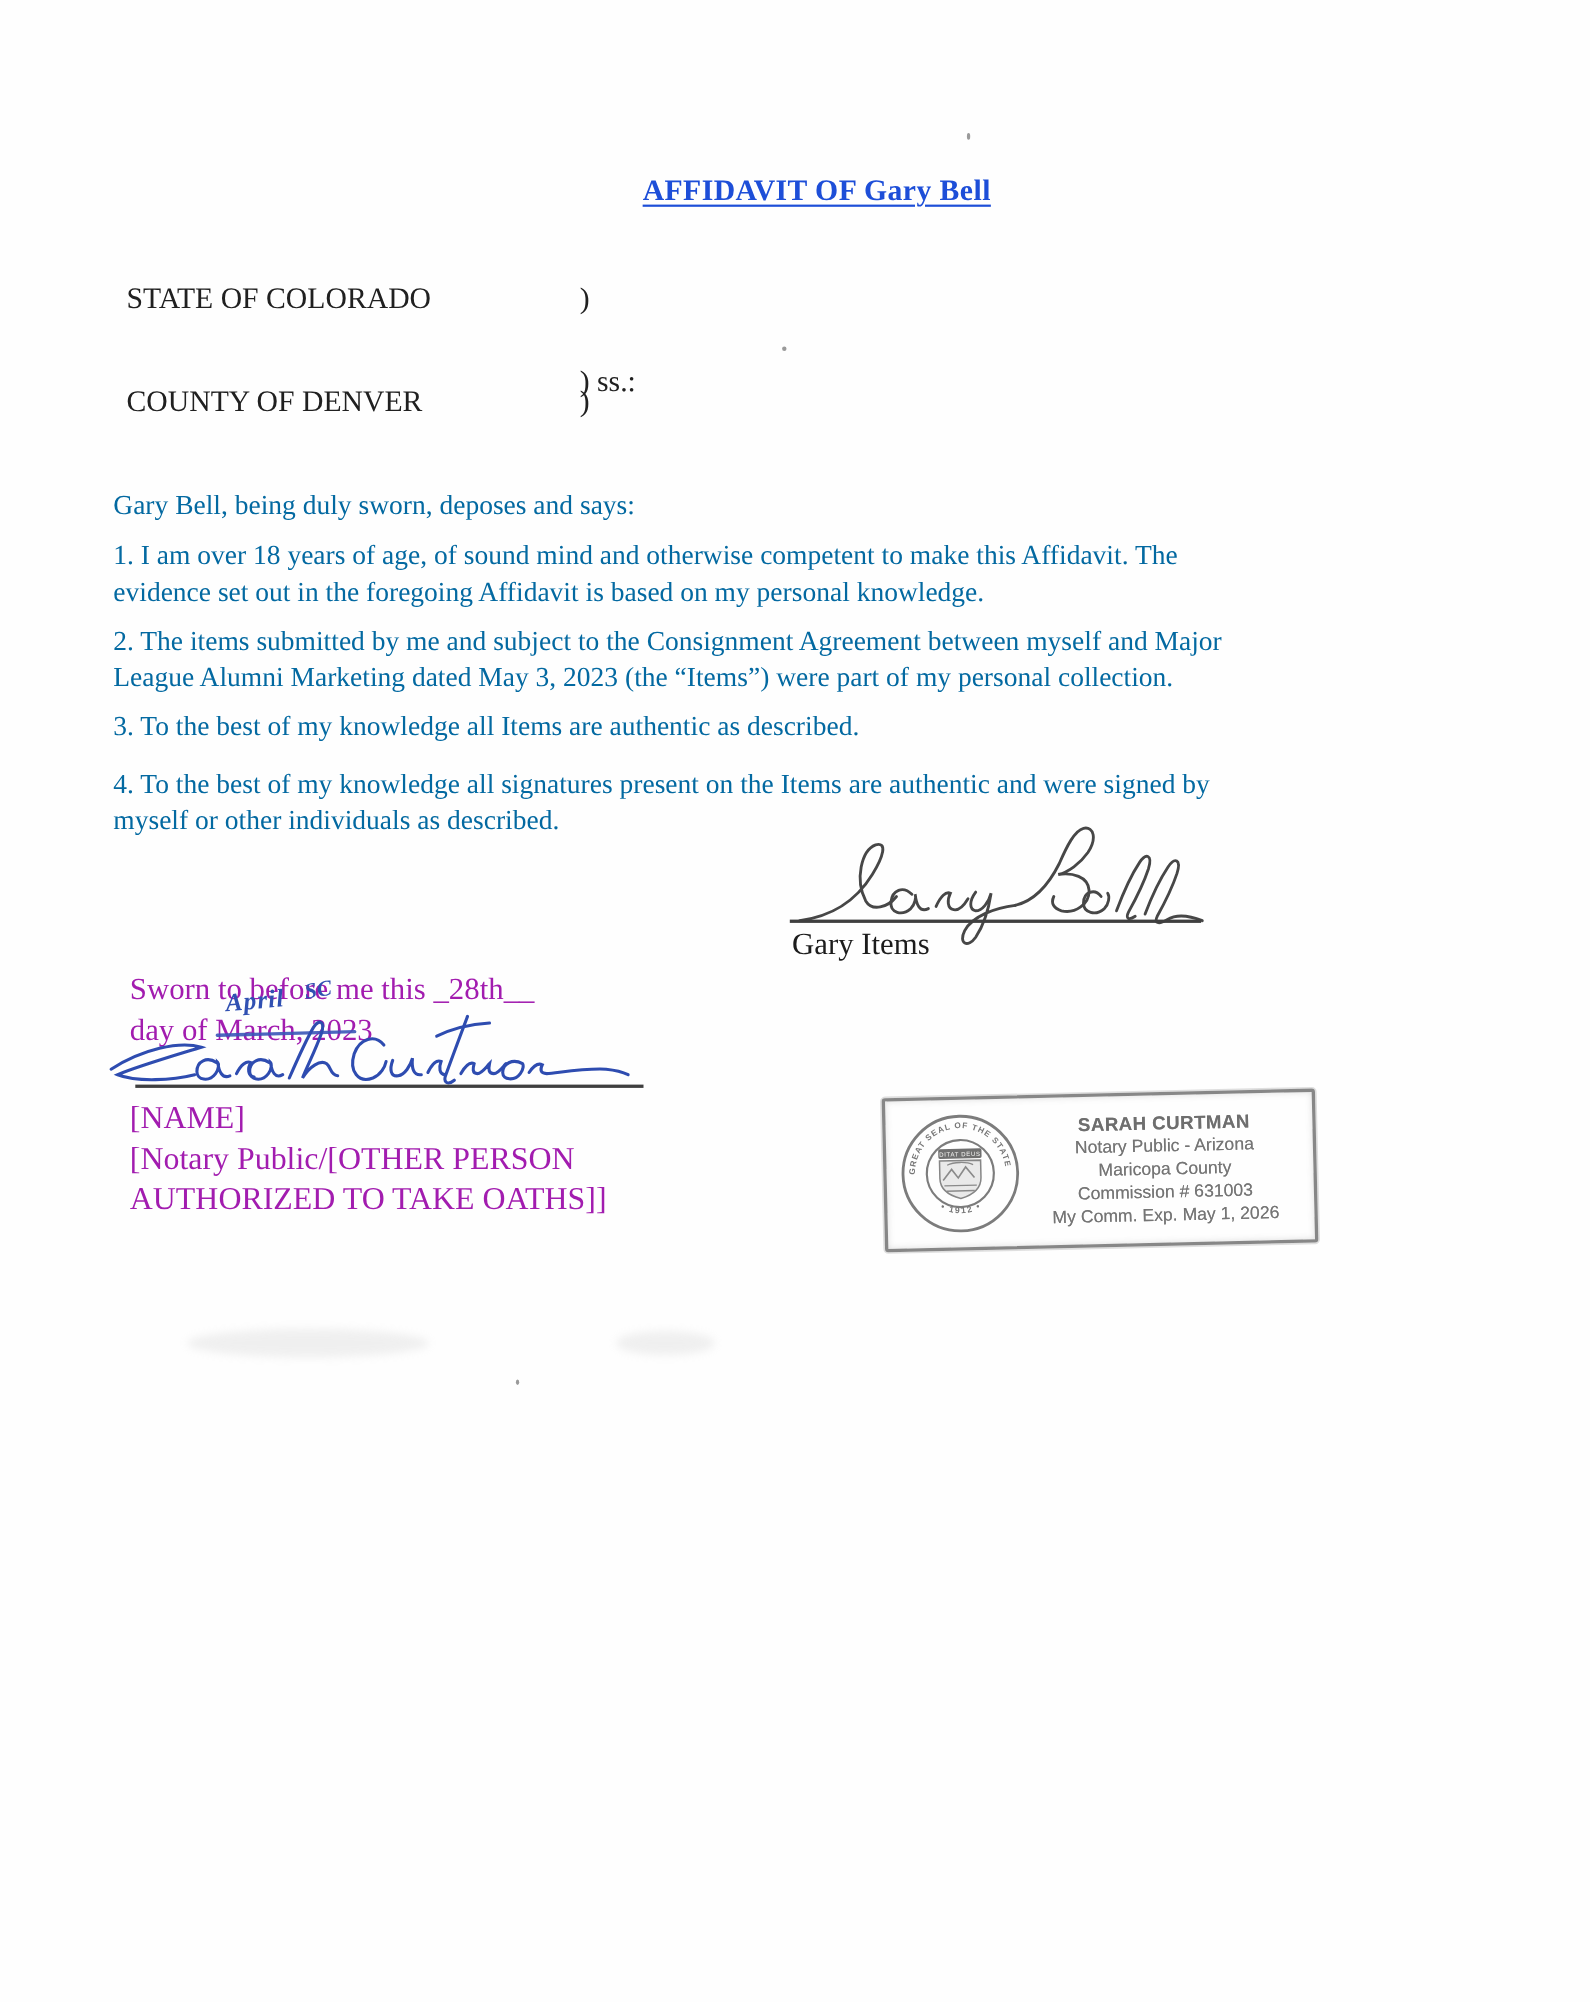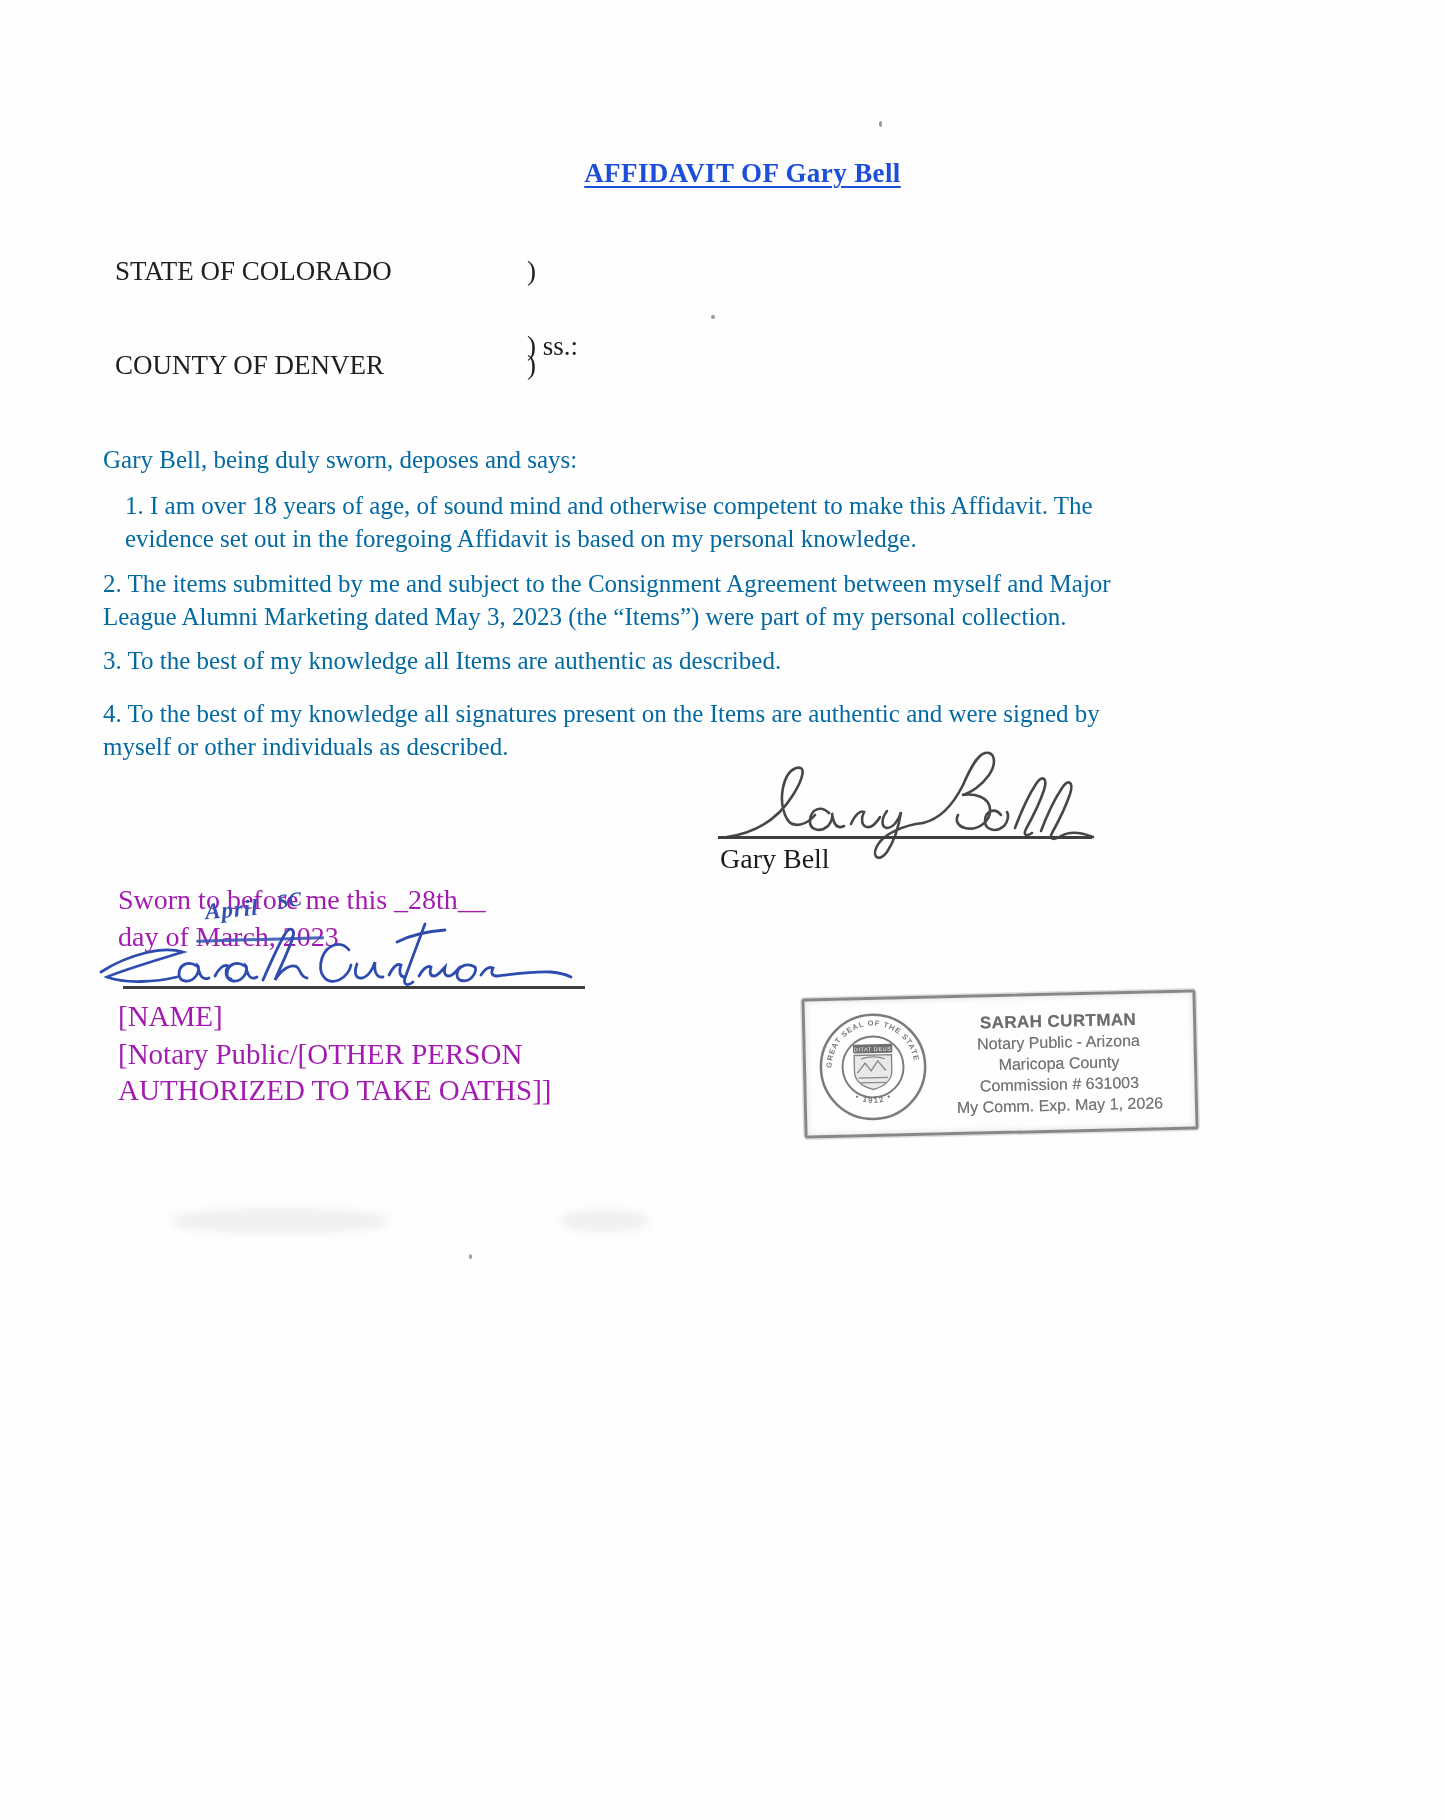--- a/index.html
+++ b/index.html
@@ -70,42 +70,42 @@
     <span>AFFIDAVIT OF Gary Bell</span>
   </div>
 
   <div class="abs venue" style="left:115px;top:256px;">STATE OF COLORADO</div>
   <div class="abs venue" style="left:527px;top:256px;">)</div>
   <div class="abs venue" style="left:527px;top:303px;margin-top:28px;">) ss.:</div>
   <div class="abs venue" style="left:115px;top:350px;">COUNTY OF DENVER</div>
   <div class="abs venue" style="left:527px;top:350px;">)</div>
 
   <div class="abs body-par" style="top:443px;">Gary Bell, being duly sworn, deposes and says:</div>
-  <div class="abs body-par" style="top:489px;margin-left:22px;">1. I am over 18 years of age, of sound mind and otherwise competent to make this Affidavit. The
+  <div class="abs body-par" style="top:489px;">1. I am over 18 years of age, of sound mind and otherwise competent to make this Affidavit. The
 evidence set out in the foregoing Affidavit is based on my personal knowledge.</div>
   <div class="abs body-par" style="top:567px;">2. The items submitted by me and subject to the Consignment Agreement between myself and Major
 League Alumni Marketing dated May 3, 2023 (the “Items”) were part of my personal collection.</div>
   <div class="abs body-par" style="top:644px;">3. To the best of my knowledge all Items are authentic as described.</div>
   <div class="abs body-par" style="top:697px;">4. To the best of my knowledge all signatures present on the Items are authentic and were signed by
 myself or other individuals as described.</div>
 
   <svg class="abs" style="left:715px;top:745px;" width="385" height="125" viewBox="0 0 385 125">
     <g fill="none" stroke="#474747" stroke-width="2.6" stroke-linecap="round">
       <path d="M 12 92 C 40 88, 62 76, 78 50 C 88 34, 92 20, 81 23 C 68 28, 62 55, 72 74 C 78 84, 92 80, 100 70"></path>
       <path d="M 114 68 C 106 60, 96 64, 95 75 C 94 85, 105 88, 113 81 C 117 77, 118 70, 117 68 C 118 77, 121 85, 129 81"></path>
       <path d="M 136 79 C 140 70, 145 65, 149 67 C 146 73, 146 81, 152 82 C 157 83, 162 77, 165 72"></path>
       <path d="M 172 66 C 166 74, 166 82, 172 83 C 178 83, 184 75, 186 67 C 184 80, 180 95, 172 107 C 165 117, 156 113, 162 101 C 169 88, 190 80, 208 78"></path>
       <path d="M 208 78 C 225 74, 238 60, 248 40 C 255 24, 262 10, 270 8 C 280 6, 282 18, 274 30 C 267 40, 256 48, 247 50 C 260 48, 274 52, 275 64 C 276 77, 262 86, 250 83 C 243 81, 240 76, 243 70"></path>
       <path d="M 286 70 C 280 62, 270 66, 270 76 C 270 85, 281 88, 289 81 C 293 77, 294 70, 292 67"></path>
       <path d="M 300 83 C 306 67, 315 48, 321 39 C 327 30, 333 32, 329 45 C 324 60, 316 75, 311 84 C 308 90, 311 92, 317 88"></path>
       <path d="M 326 86 C 332 70, 341 52, 347 43 C 353 34, 359 36, 355 49 C 350 64, 342 79, 337 88 C 334 94, 338 96, 346 91 C 356 85, 368 88, 378 92"></path>
     </g>
   </svg>
   <div class="abs sig-line" style="left:718px;top:836px;width:374px;"></div>
-  <div class="abs printed-name" style="left:720px;top:843px;">Gary Bell</div>
+  <div class="abs printed-name" style="left:720px;top:843px;">Gary Items</div>
 
   <div class="abs jurat" style="left:118px;top:884px;">Sworn to before me this _28th__</div>
   <div class="abs jurat" style="left:118px;top:921px;"><span>day of </span><span>March,</span><span> 2023</span></div>
 
   <div class="abs strike-blue" style="left:196px;top:938px;width:128px;transform:rotate(-1.5deg);"></div>
 
   <div class="abs handwriting-blue" style="left:205px;top:897px;font-size:23px;transform:rotate(-5deg);letter-spacing:1px;">April</div>
   <div class="abs handwriting-blue" style="left:277px;top:889px;font-size:20px;transform:rotate(-9deg);">SC</div>
 
   <svg class="abs" style="left:95px;top:922px;" width="480" height="88" viewBox="0 0 480 88">

